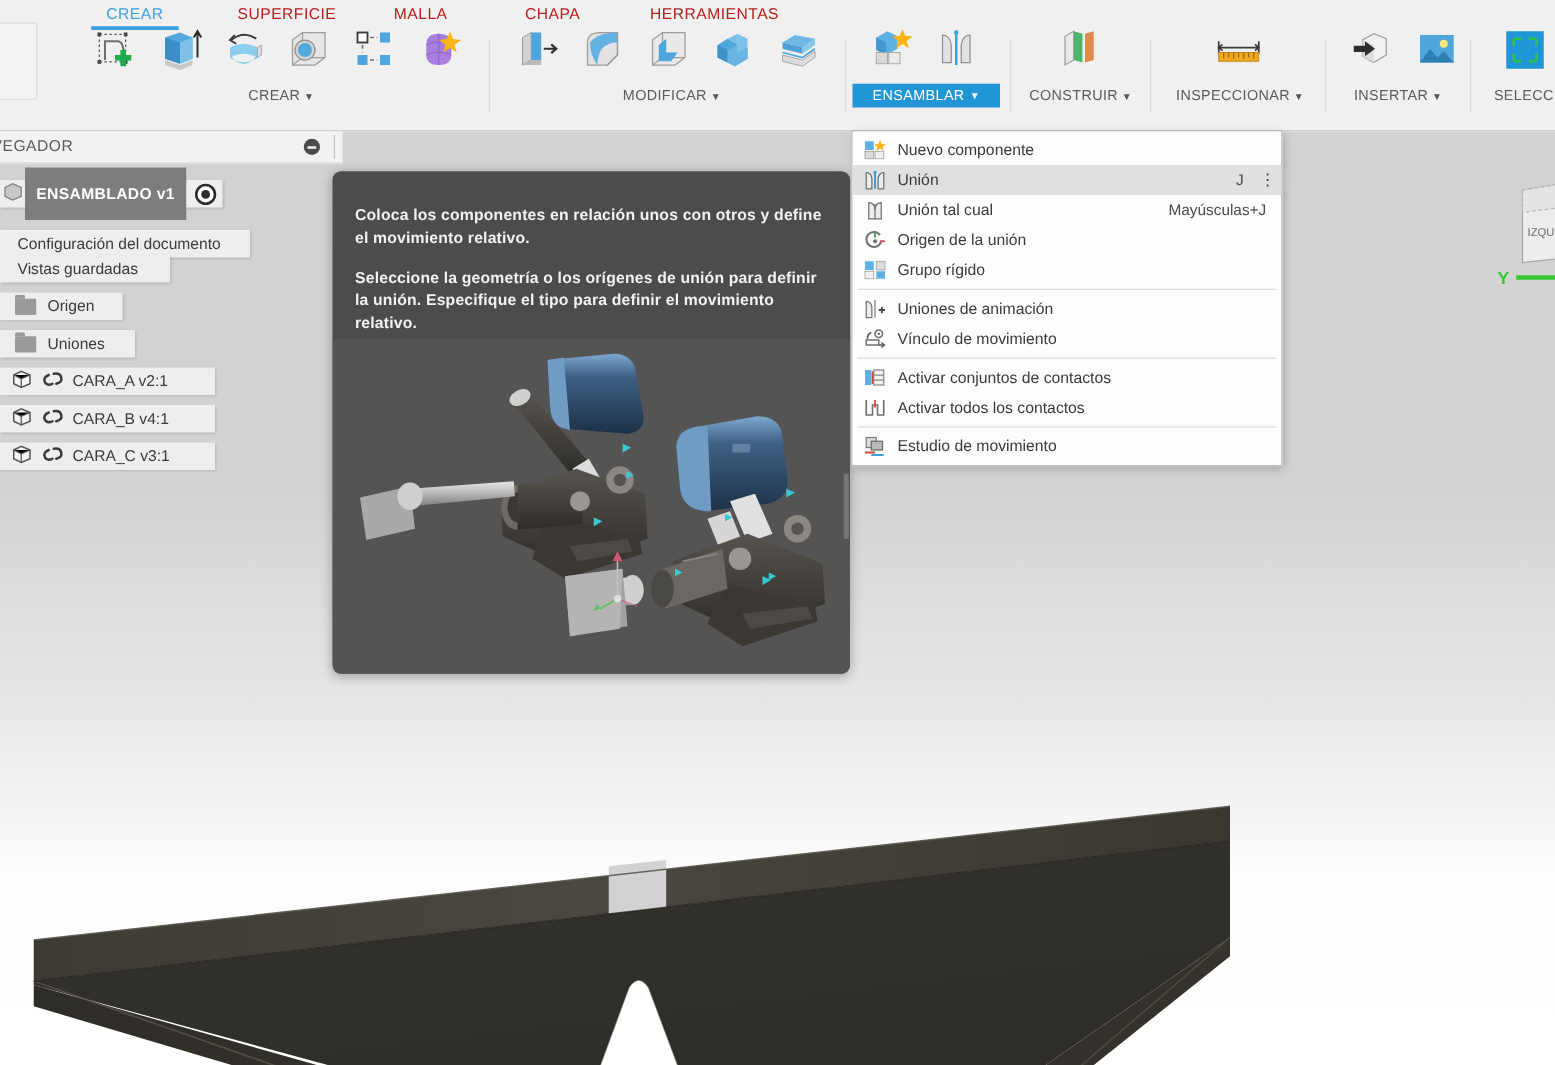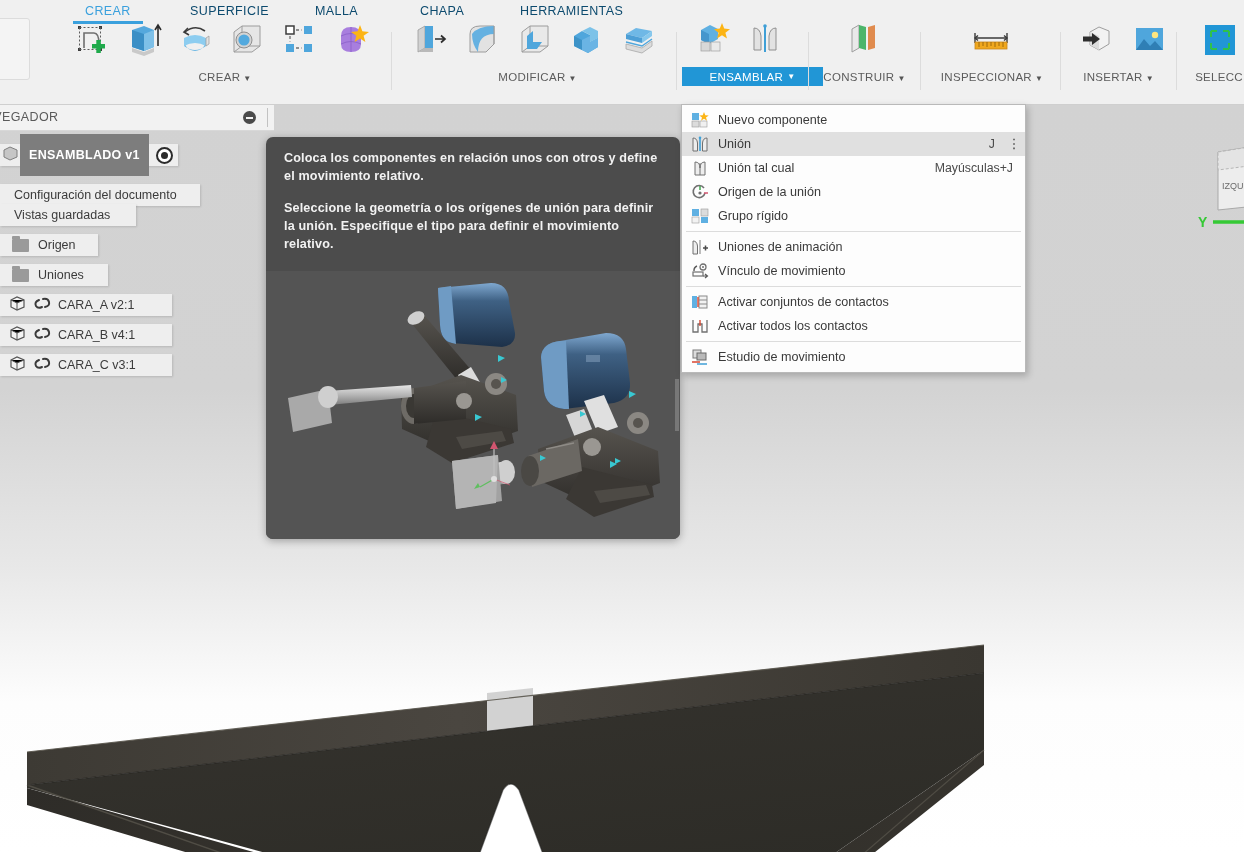--- a/index.html
+++ b/index.html
@@ -20,21 +20,21 @@
   
   #ribbon{
     position:absolute; left:0; top:0; width:1244px; height:105px;
     background:#f0f0f0; border-bottom:1px solid #cfcfcf;
   }
   #tabstrip{
     position:absolute; left:0; top:0; height:26px; width:100%;
   }
   .rib-tab{
     position:absolute; top:4px; font-size:12.5px; letter-spacing:.4px;
-    color:#0c4a6e; white-space:nowrap; cursor:default;
+    color:#b91c1c; white-space:nowrap; cursor:default;
   }
   .rib-tab.active{ color:#3aa0dd; }
   .rib-tab.active::after{
     content:""; position:absolute; left:-12px; right:-12px; bottom:-6px;
     height:3px; background:#3aa0dd;
   }
 
   
   #corner-btn{
     position:absolute; left:-32px; top:18px; width:62px; height:62px;
@@ -114,21 +114,21 @@
   .cube-ic,.link-ic{ position:relative; z-index:2; }
 
   
   #tooltip{
     position:absolute; left:266px; top:137px; width:414px; height:402px;
     background:#4c4c4c; border-radius:7px;
     box-shadow:0 2px 9px rgba(0,0,0,.3);
     overflow:hidden;
   }
   #tip-text{
-    padding:12px 20px 0 18px; color:#f2f2f2; font-size:12.6px;
+    padding:26px 20px 0 18px; color:#f2f2f2; font-size:12.6px;
     font-weight:bold; line-height:1.45; letter-spacing:.15px;
   }
   #tip-text p+p{ margin-top:13px; }
   #tip-img{
     position:absolute; left:0; bottom:0; width:414px; height:268px;
   }
 
   
   #menu{
     position:absolute; left:681px; top:104px; width:345px;
@@ -362,21 +362,21 @@
       </div>
       <div class="ic">
         <svg width="38" height="38" viewBox="0 0 38 38">
           <path d="M8 8 Q14 8 15 16 L15 30 L8 30 Z" fill="#e2e2e2" stroke="#8f8f8f" stroke-width="1"></path>
           <path d="M30 8 Q24 8 23 16 L23 30 L30 30 Z" fill="#e2e2e2" stroke="#8f8f8f" stroke-width="1"></path>
           <path d="M19 6 L19 32" stroke="#3f9fd6" stroke-width="2"></path>
           <circle cx="19" cy="6" r="1.8" fill="#3f9fd6"></circle>
         </svg>
       </div>
     </div>
-    <div class="grp-btn" style="left:0px;width:141px">
+    <div class="grp-btn" style="left:0px;width:118px">
       <span>ENSAMBLAR</span>
         <span style="font-size:8px;margin-left:4px">▼</span>
     </div>
   </div>
   <div class="sep" style="left:808px"></div>
 
   <div class="panel" style="left:812px;width:105px">
     <div class="icons" style="left:28px">
       <div class="ic">
         <svg width="38" height="38" viewBox="0 0 38 38">

